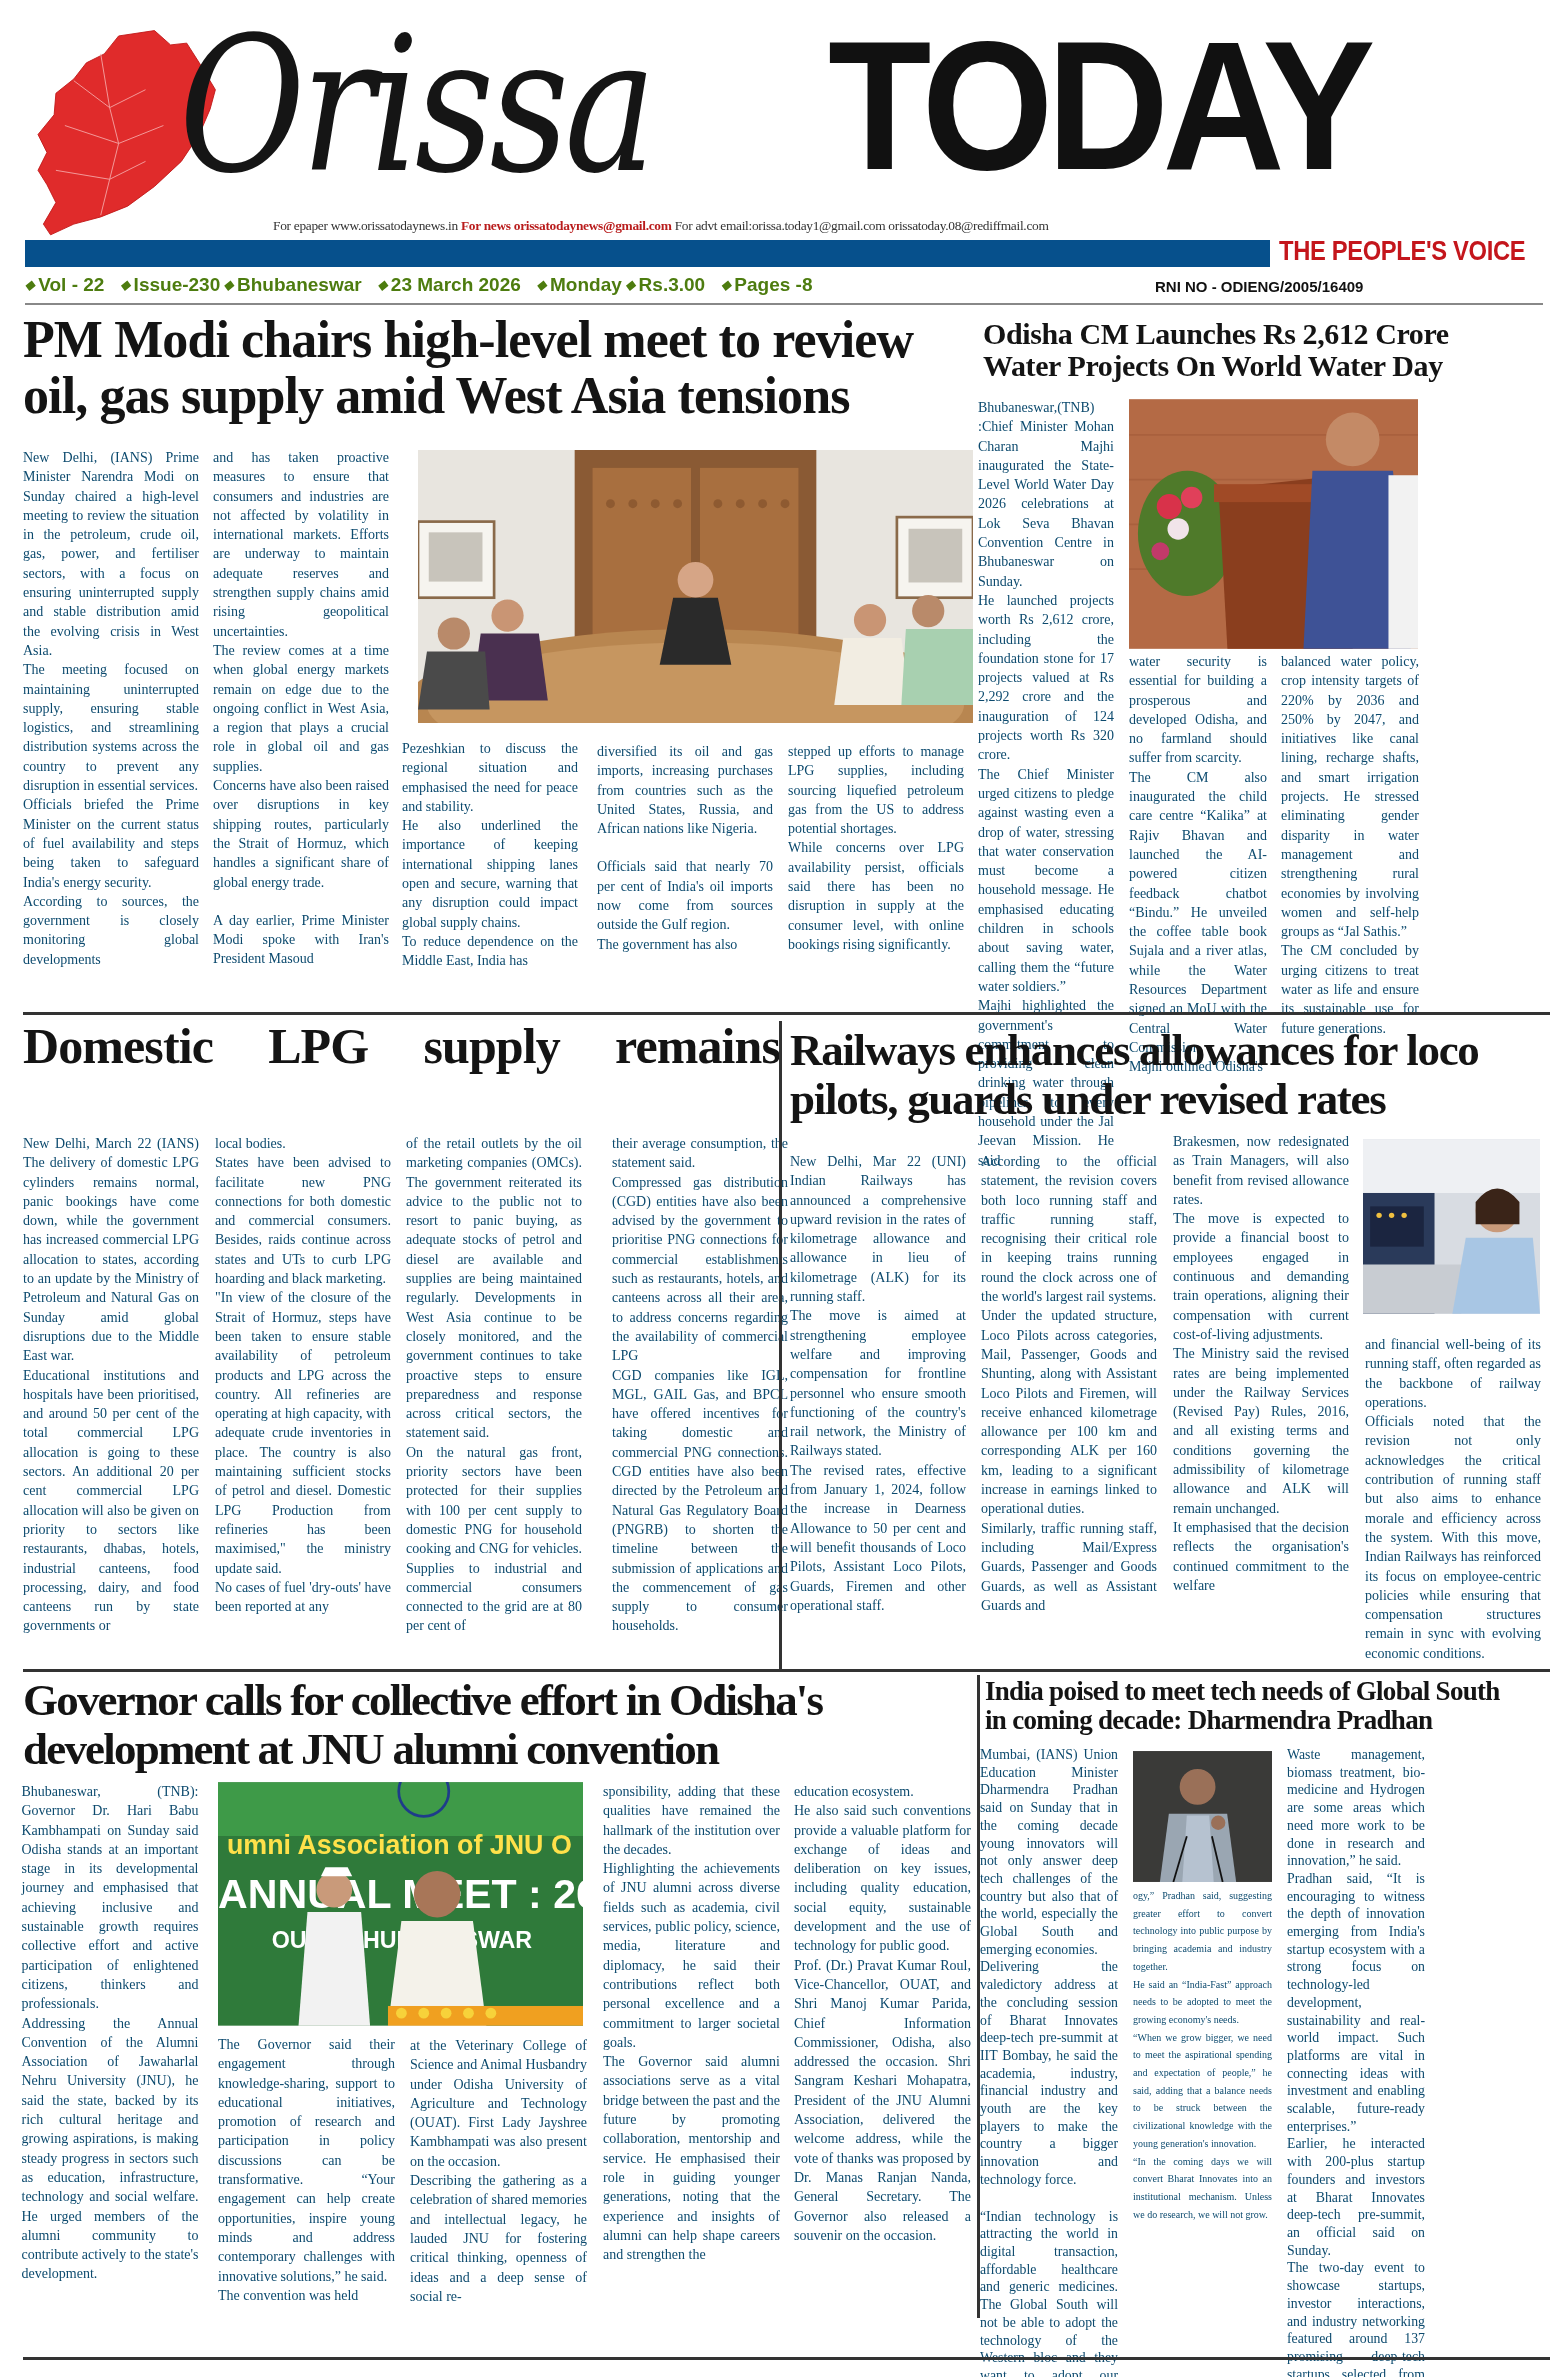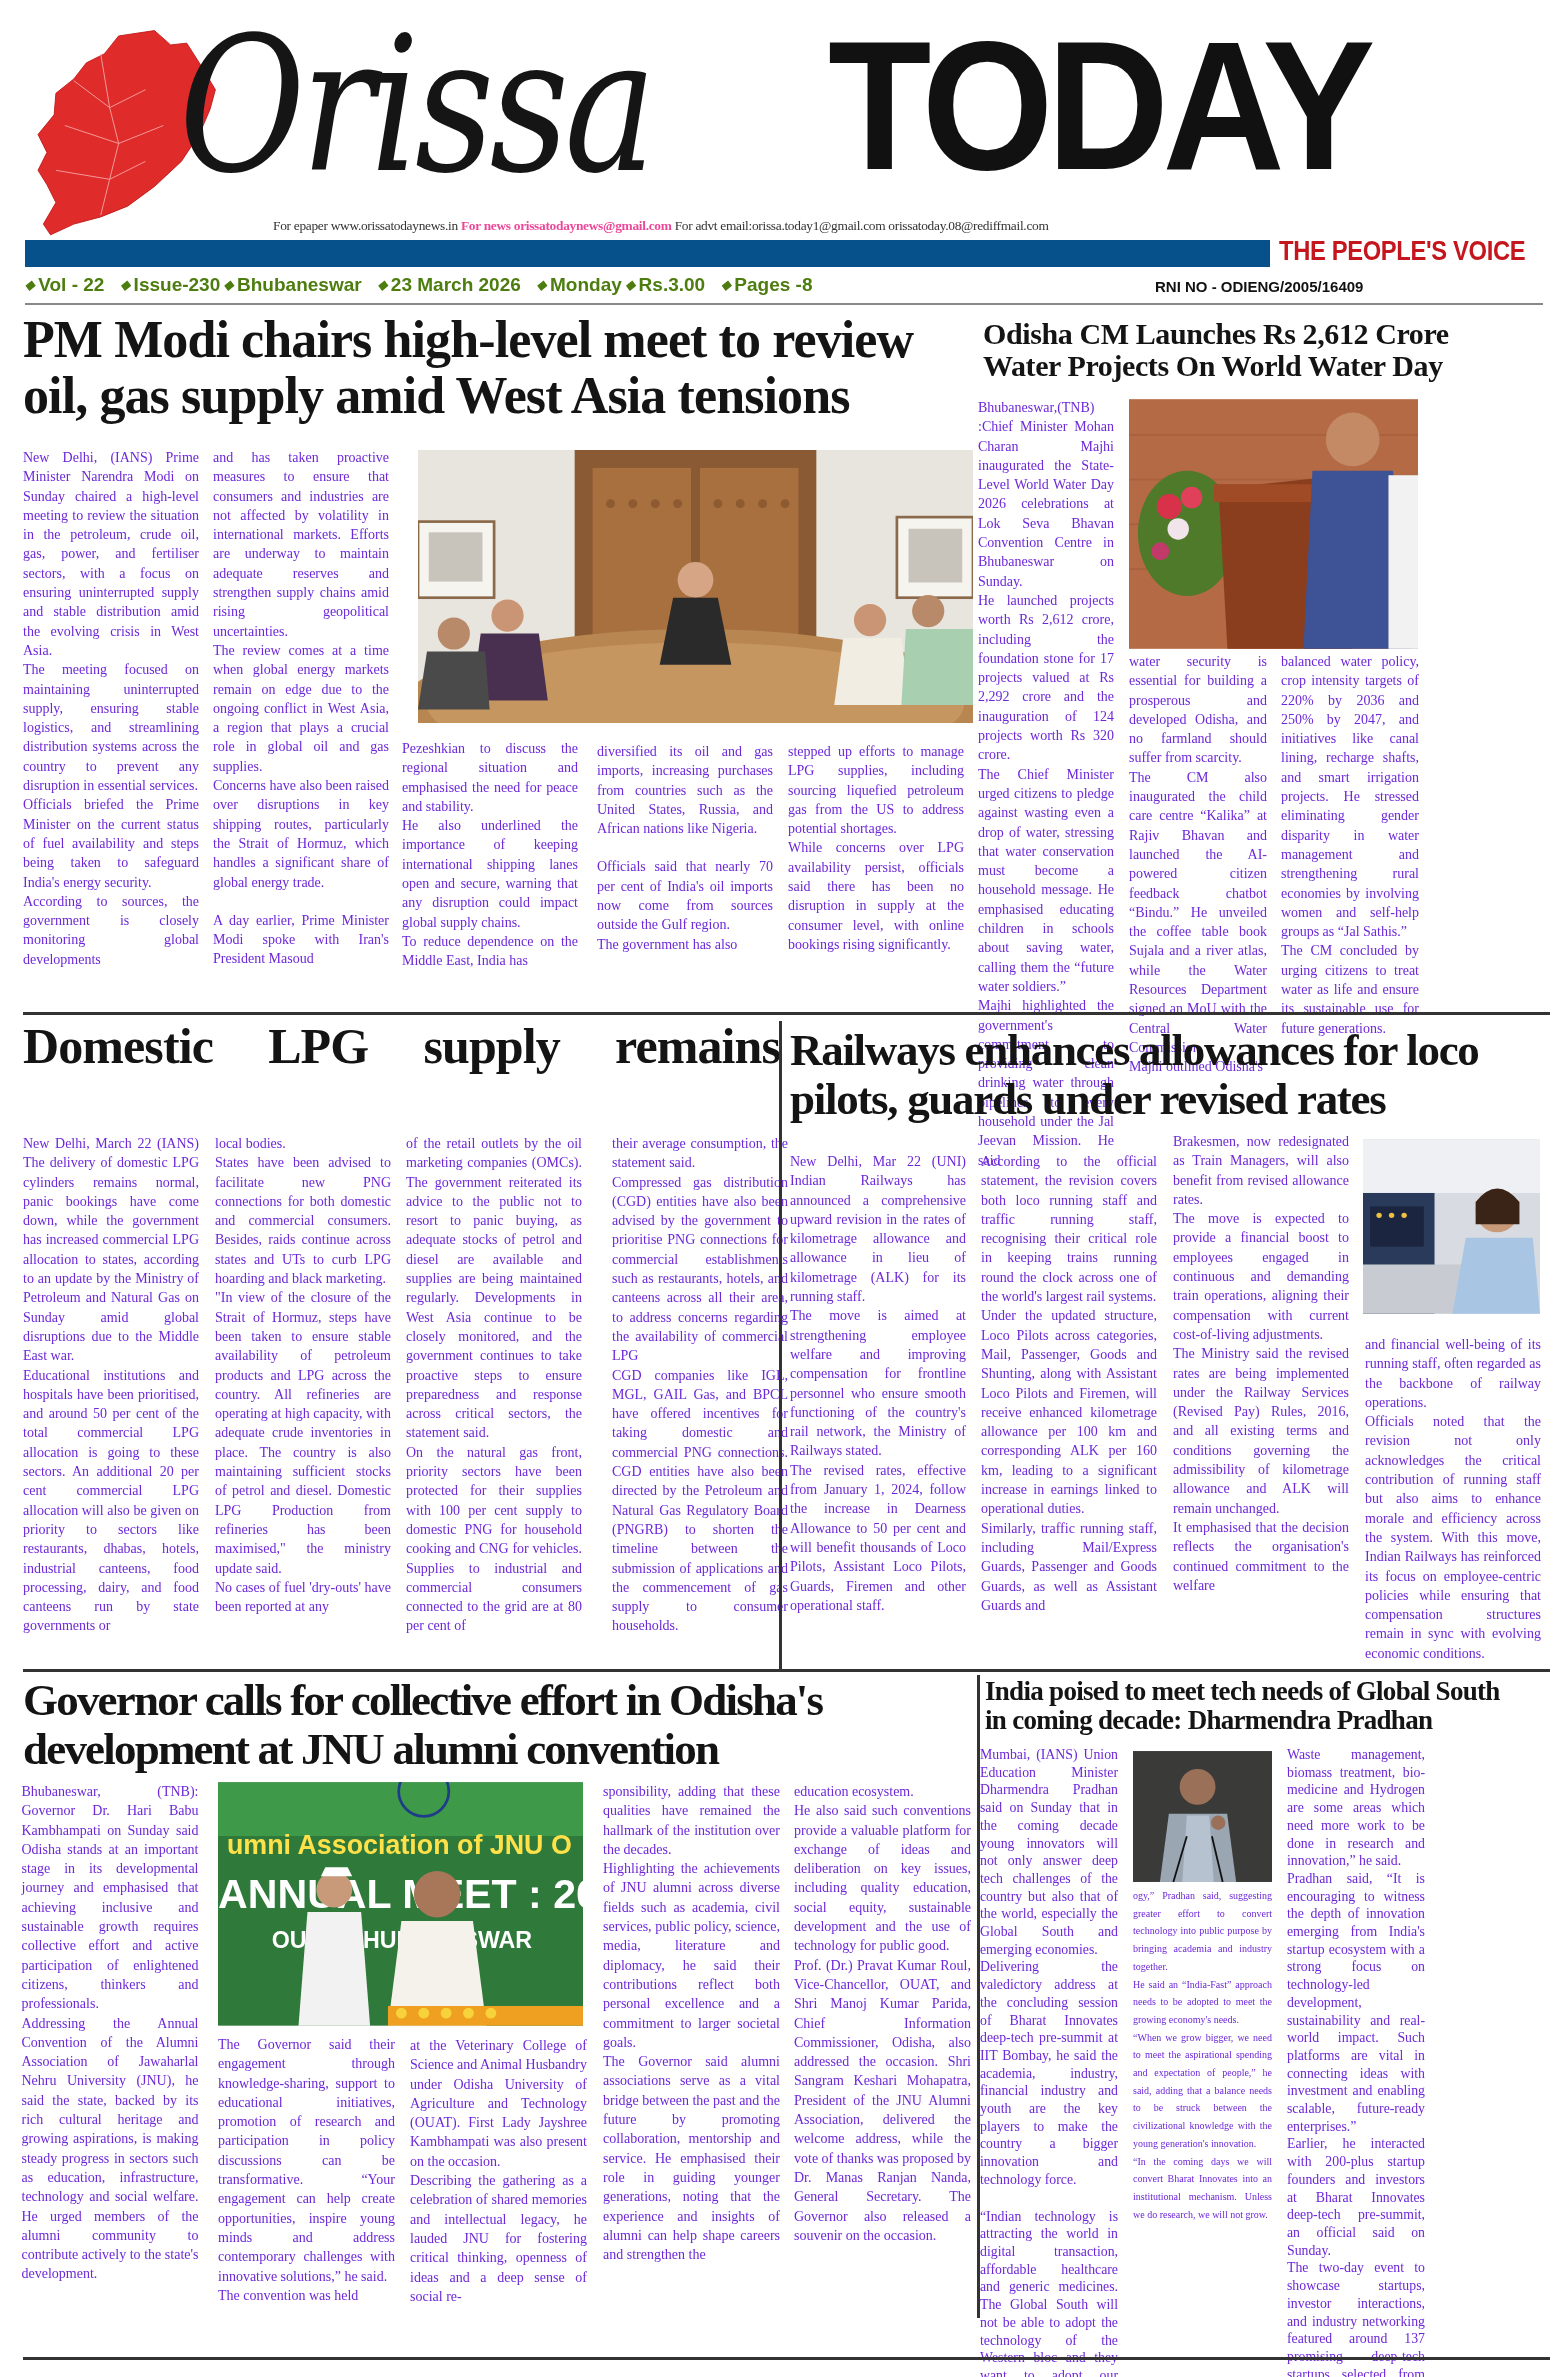--- a/index.html
+++ b/index.html
@@ -5,32 +5,32 @@
   * { box-sizing: border-box; margin: 0; padding: 0; }
   html, body { width: 1558px; background: #ffffff; }
   body { font-family: "Liberation Serif", "DejaVu Serif", serif; color: #1a1a1a; position: relative; height: 2377px; overflow: hidden; }
 
   
   .masthead { position: absolute; left: 0; top: 0; width: 1558px; height: 296px; }
   .map-shape { position: absolute; left: 10.7px; top: 27px; width: 269px; height: 215px; }
   .logo-orissa { position: absolute; left: 179px; top: 10.7px; font-family: "DejaVu Serif", serif; font-style: italic; font-size: 188px; color: #151515; letter-spacing: -5.4px; transform: scaleX(0.82); transform-origin: left top; line-height: 1; }
   .logo-today { position: absolute; left: 828px; top: 13.4px; font-family: "Liberation Sans", sans-serif; font-weight: bold; font-size: 184px; color: #111; letter-spacing: -7.2px; transform: scaleX(0.92); transform-origin: left top; line-height: 1; }
   .contact-line { position: absolute; left: 273px; top: 218px; font-size: 13.4px; color: #333; white-space: nowrap; letter-spacing: -0.3px; }
-  .contact-line b { color: #ec4899; }
+  .contact-line b { color: #b91c1c; }
   .blue-band { position: absolute; left: 25px; top: 240px; width: 1245px; height: 27px; background: #06508c; }
   .tagline { position: absolute; left: 1279px; top: 236px; font-family: "Liberation Sans", sans-serif; font-weight: bold; font-size: 27px; color: #c4161c; letter-spacing: -0.4px; transform: scaleX(0.88); transform-origin: left top; white-space: nowrap; }
   .dateline { position: absolute; left: 25px; top: 274px; height: 25px; font-family: "Liberation Sans", sans-serif; font-weight: bold; font-size: 19px; color: #4d7c0f; white-space: nowrap; display: flex; gap: 0; }
   .dateline span { margin-right: 16px; }
   .dateline .dia { font-size: 12.5px; margin-right: 3.6px; vertical-align: 1.8px; }
   .rni { position: absolute; left: 1155px; top: 278px; font-family: "Liberation Sans", sans-serif; font-weight: bold; font-size: 15px; color: #111; white-space: nowrap; }
   .rule-top { position: absolute; left: 25px; top: 303px; width: 1518px; height: 1.8px; background: #888; }
 
   
   .headline { position: absolute; font-family: "Liberation Serif", serif; font-weight: bold; color: #141414; line-height: 1.08; letter-spacing: -0.9px; }
-  .col { position: absolute; font-size: 14px; line-height: 19.3px; text-align: justify; color: #6d28d9; hyphens: manual; }
+  .col { position: absolute; font-size: 14px; line-height: 19.3px; text-align: justify; color: #0c4a6e; hyphens: manual; }
   .col p { margin: 0; }
   .col p + p { margin-top: 0; }
   .col .gap { margin-top: 19px; }
   .photo { position: absolute; overflow: hidden; }
   .hrule { position: absolute; height: 2.7px; background: #333; }
   .vrule { position: absolute; width: 2.7px; background: #333; }
 </style>
 </head>
 <body>
 

